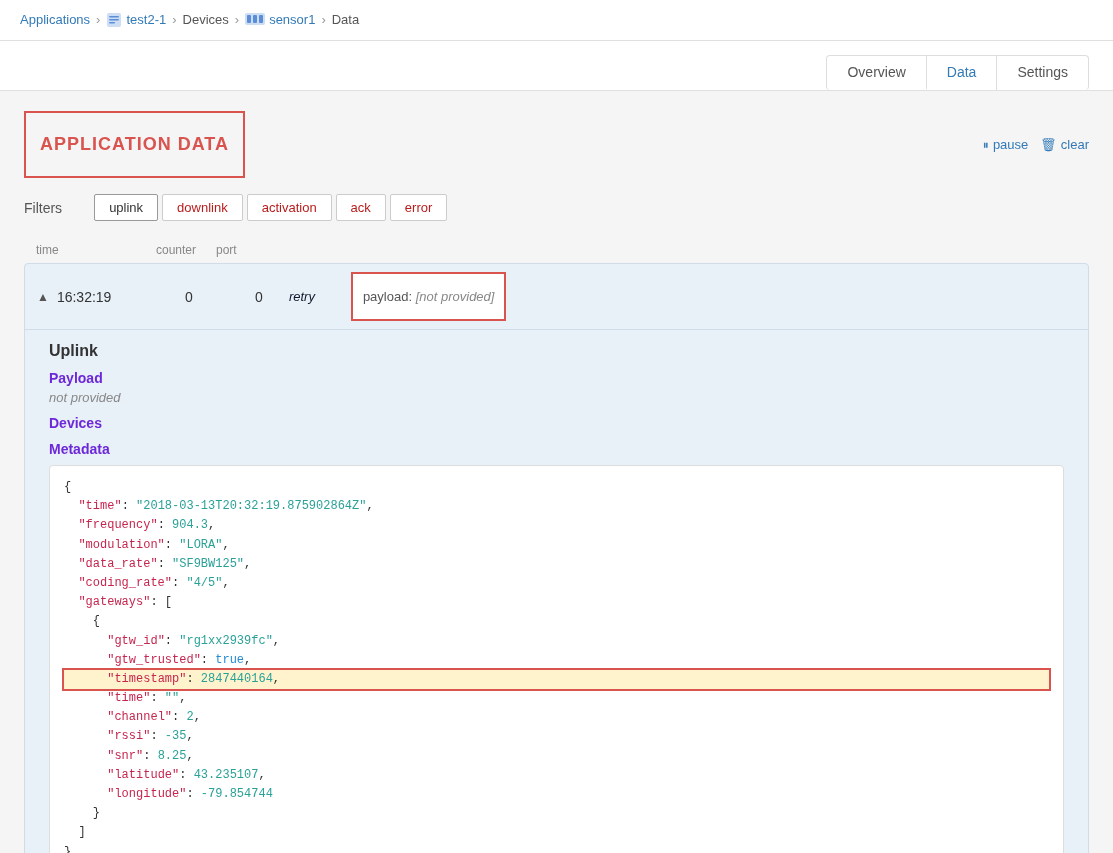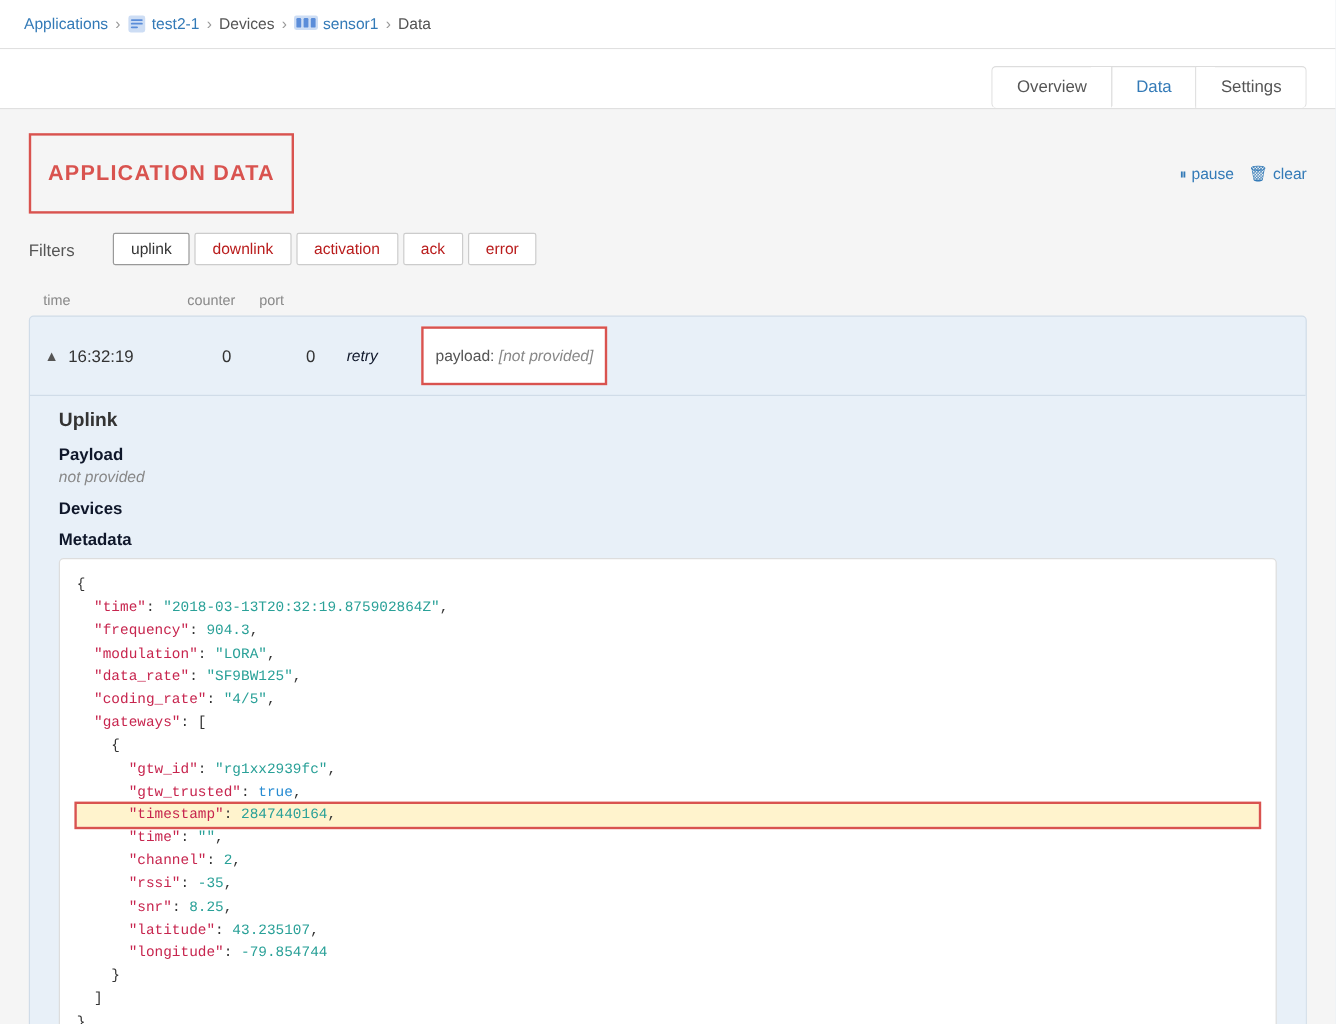--- a/index.html
+++ b/index.html
@@ -87,21 +87,21 @@
     }
     .payload-badge span.label { color: #555; }
     .payload-badge span.value { color: #888; font-style: italic; }
 
     
     .data-row-content {
       background: #e8f0f8; padding: 12px 24px 16px 24px;
       border-top: 1px solid #d0dce8;
     }
     .section-name { font-size: 16px; font-weight: 700; color: #333; margin-bottom: 8px; }
-    .subsection-name { font-size: 14px; font-weight: 700; color: #0f172a; margin: 10px 0 4px 0; }
+    .subsection-name { font-size: 14px; font-weight: 700; color: #6d28d9; margin: 10px 0 4px 0; }
     .field-value { font-size: 13px; color: #888; font-style: italic; margin-bottom: 4px; }
 
     
     .json-block {
       background: #fff; border: 1px solid #ddd; border-radius: 4px;
       padding: 12px 14px; font-family: 'Courier New', monospace; font-size: 12px;
       line-height: 1.6; color: #333; margin-top: 8px; overflow-x: auto;
     }
     .json-key { color: #c7254e; }
     .json-str { color: #2aa198; }

